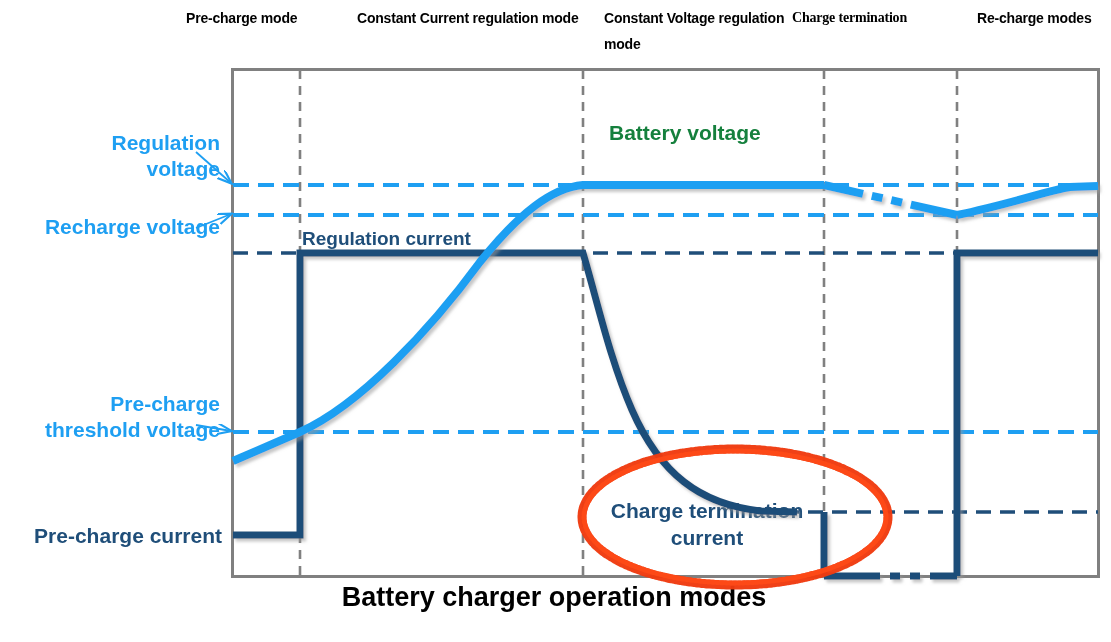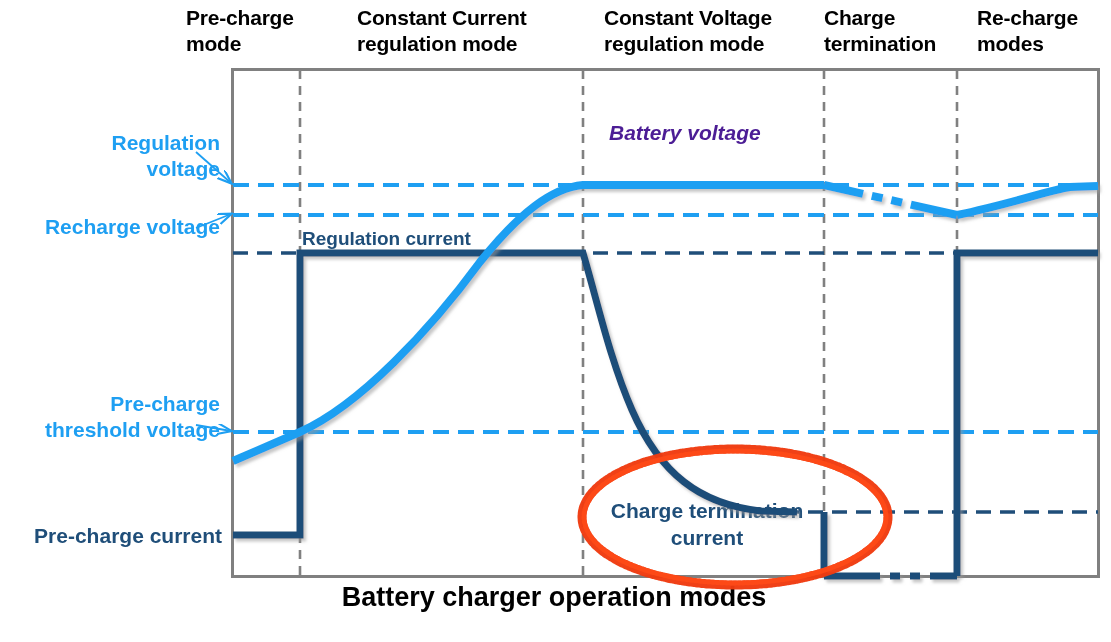--- a/index.html
+++ b/index.html
@@ -19,29 +19,29 @@
     position: absolute;
     left: 0; top: 0;
     width: 1111px;
     height: 642px;
   }
 
   
   .mode-label {
     position: absolute;
     font-weight: bold;
-    font-size: 21px;
+    font-size: 14px;
     line-height: 26px;
     color: #000000;
     letter-spacing: -0.2px;
   }
   .mode-l1 { left: 186px; top: 5px;  width: 140px; }
   .mode-l2 { left: 333px; top: 5px;  width: 250px; margin-left: 24px; }
   .mode-l3 { left: 604px; top: 5px;  width: 215px; }
-  .mode-l4 { left: 824px; top: 5px;  width: 135px; }
+  .mode-l4 { left: 792px; top: 5px;  width: 135px; font-family: Liberation Serif, serif; }
   .mode-l5 { left: 977px; top: 5px;  width: 130px; }
 
   
   #frame {
     position: absolute;
     left: 231px;
     top: 68px;
     width: 869px;
     height: 510px;
     border-left: 3px solid #808080;
@@ -77,22 +77,21 @@
   }
   .lbl-regulation-current {
     left: 302px; top: 228px;
     font-size: 19px;
     color: #1F4E79;
   }
   .lbl-battery-voltage {
     left: 609px; top: 120px;
     font-size: 21px;
     line-height: 26px;
-    color: #4c1d95;
-    font-style: italic;
+    color: #15803d;
   }
   .lbl-battery-current {
     left: 627px; top: 326px;
     font-size: 21px;
     line-height: 26px;
     color: #1F4E79;
   }
   .lbl-charge-termination {
     left: 592px; top: 497px;
     font-size: 21px;

